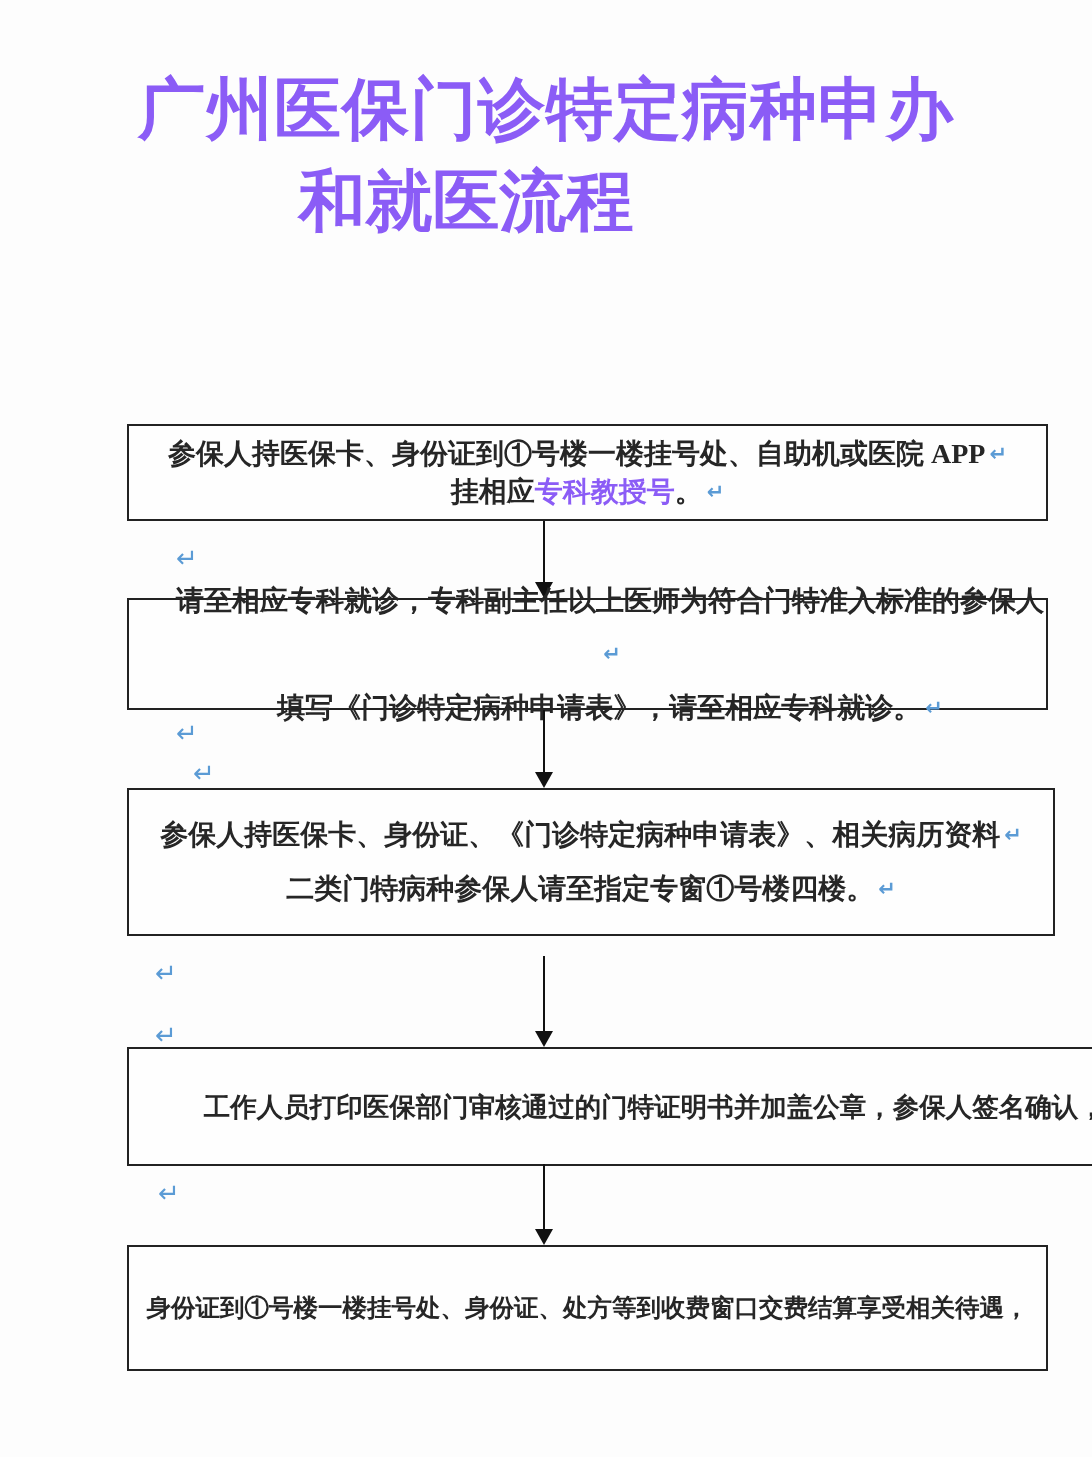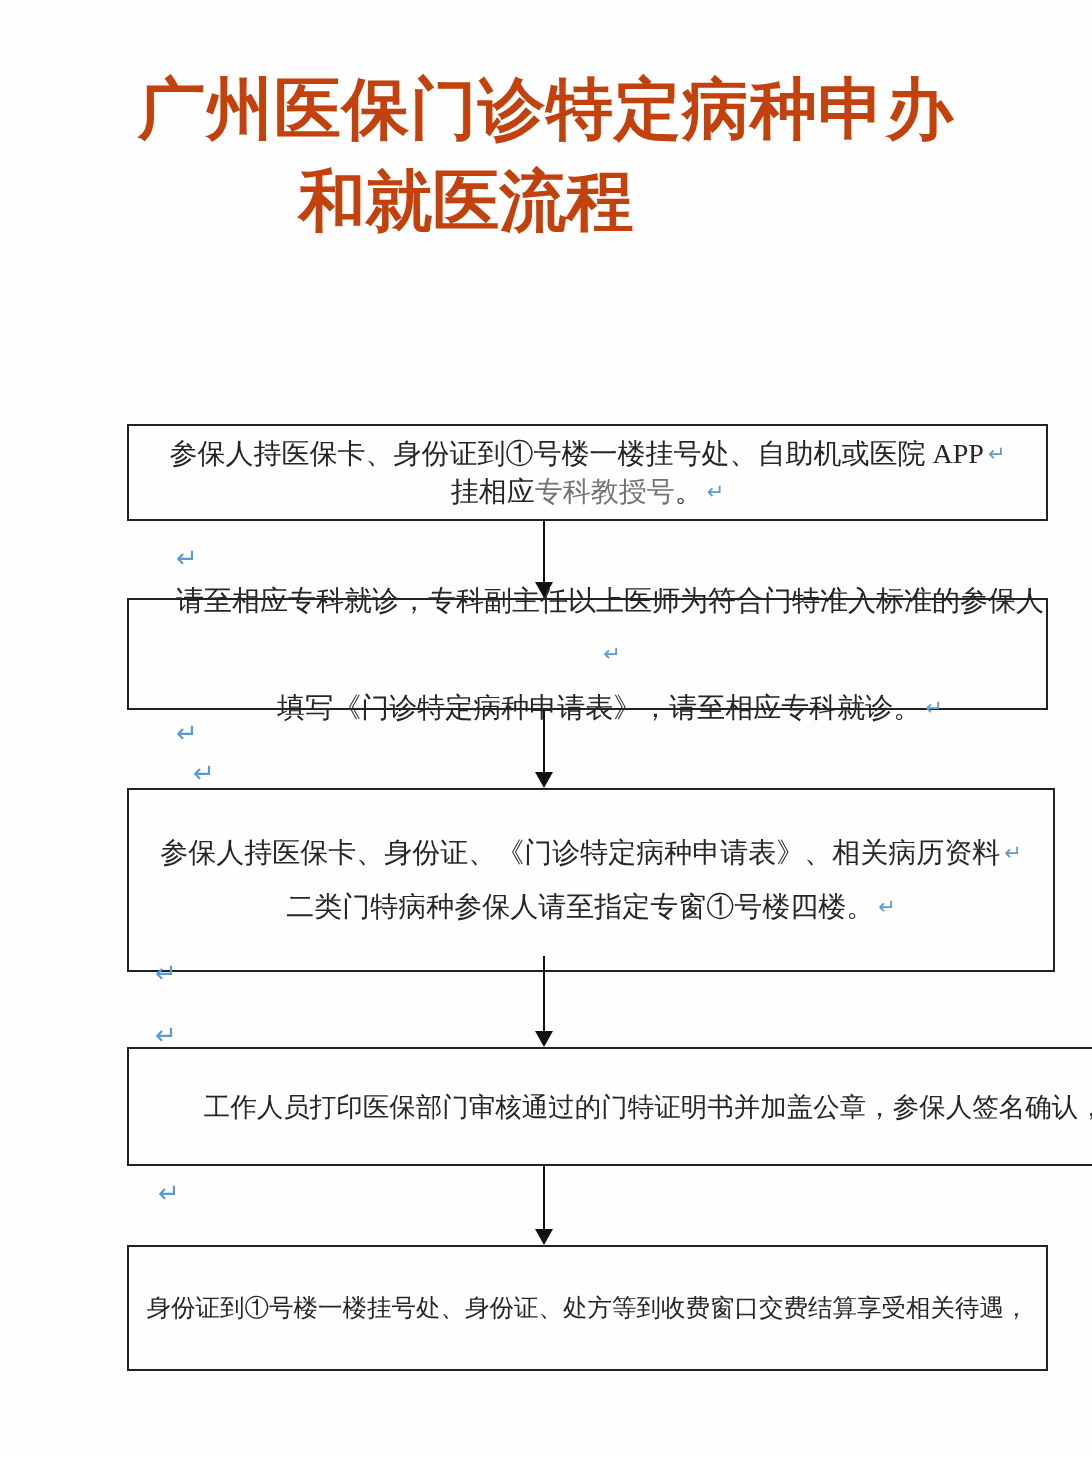--- a/index.html
+++ b/index.html
@@ -8,39 +8,40 @@
     position:relative;
     background:#fdfdfd;
     font-family:"Liberation Serif", serif;
     color:#262626;
     overflow:hidden;
   }
   .page { position:absolute; inset:0; }
 
   
   .title { position:absolute; top:60px; left:0; width:100%; text-align:center;
-           font-family:"Liberation Sans", sans-serif; font-weight:900; color:#c2410c; }
+           font-family:"Liberation Sans", sans-serif; font-weight:900; color:#8b5cf6; }
   .title-l1 { font-size:67px; line-height:1.45; letter-spacing:1px; }
   .title-l2 { font-size:67px; line-height:1.3; transform:translateX(-80px); }
 
   
   .fbox {
     position:absolute; left:127px; width:921px;
     border:2.5px solid #222; background:#fefefe;
     display:flex; flex-direction:column; justify-content:center; align-items:center;
     text-align:center;
+    font-weight:bold;
   }
   .fbox p { width:100%; }
   #box1 { top:424px; height:97px;  font-size:28px;   line-height:37px; }
   #box2 { top:598px; height:112px; font-size:28px;   line-height:53px;padding-left:45px; }
-  #box3 { top:788px; height:184px; width:928px; font-size:28px; line-height:53px; }
+  #box3 { top:788px; height:148px; width:928px; font-size:28px; line-height:53px; }
   #box4 { top:1047px; height:119px; width:1076px; font-size:26.5px; line-height:52px; }
   #box5 { top:1245px; height:126px; font-size:24.5px; line-height:52px; }
 
-  .red { color:#737373; }
+  .red { color:#8b5cf6; }
 
   
   .pm {
     color:#5b9bd5; font-family:"DejaVu Sans", sans-serif;
     font-size:21px; margin-left:4px; vertical-align:2px;
   }
   .float-pm {
     position:absolute; color:#5b9bd5;
     font-family:"DejaVu Sans", sans-serif; font-size:26px; line-height:26px;
   }

